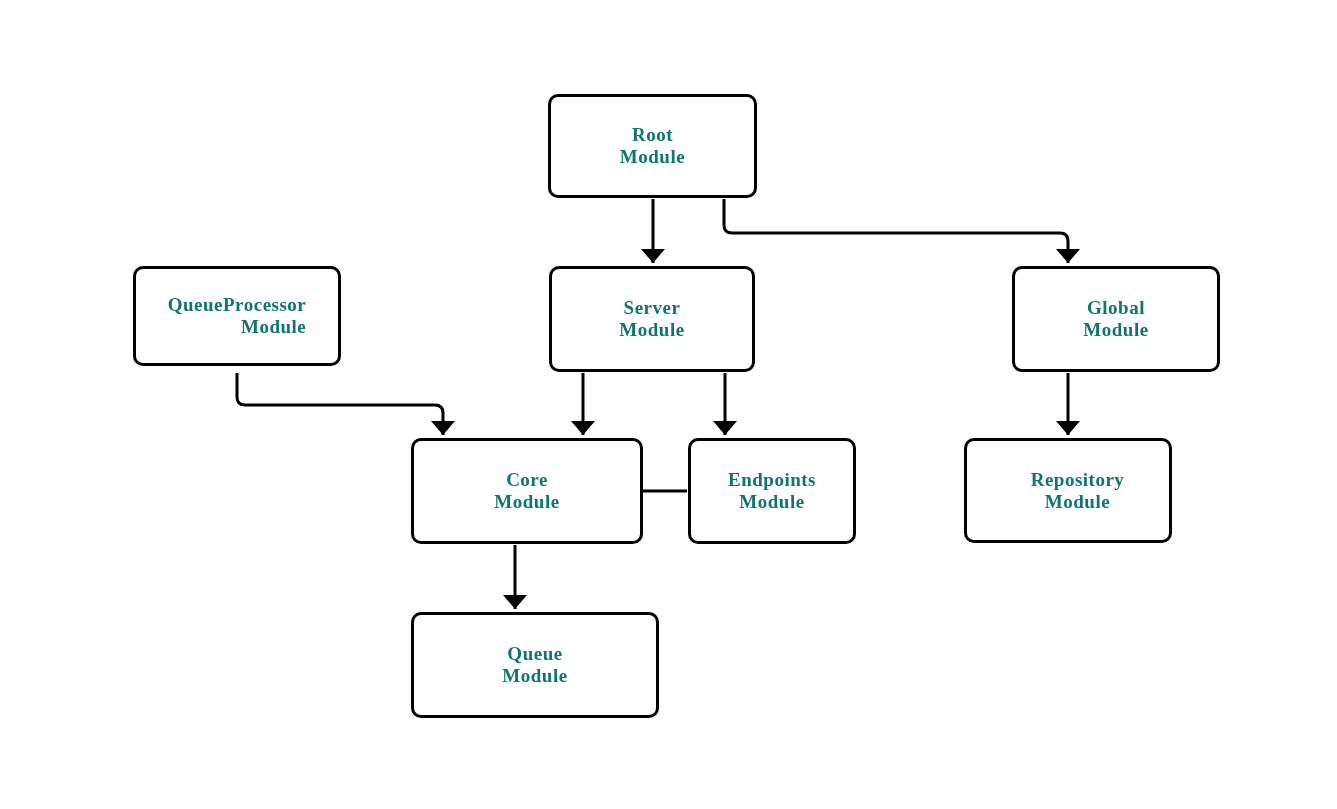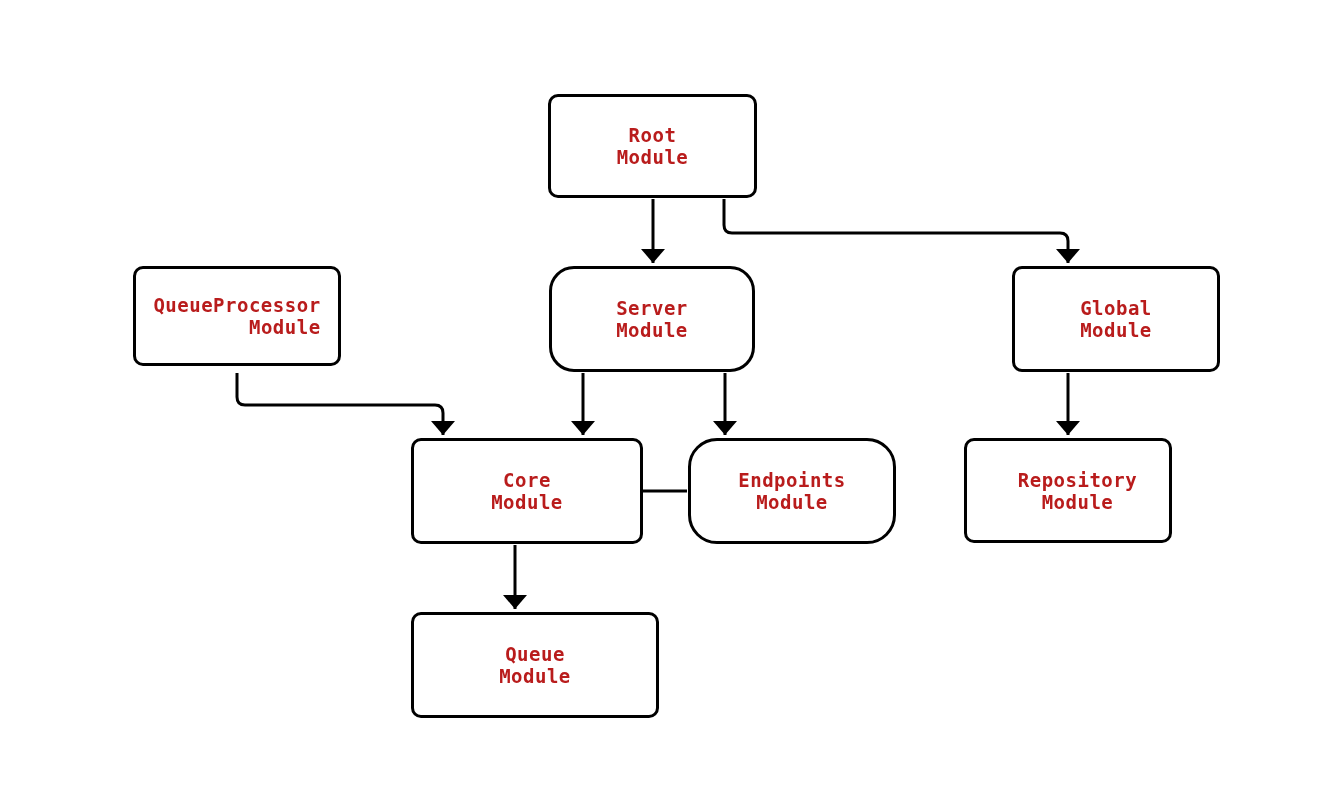--- a/index.html
+++ b/index.html
@@ -21,37 +21,38 @@
     top: 0;
     width: 1337px;
     height: 809px;
   }
   .node {
     position: absolute;
     box-sizing: border-box;
     border: 3px solid #000000;
     border-radius: 10px;
     background: #ffffff;
-    color: #b91c1c;
+    color: #0f766e;
     display: flex;
     align-items: center;
     justify-content: center;
     text-align: center;
     font-size: 19px;
     font-weight: bold;
     line-height: 22px;
     letter-spacing: 0.5px;
     white-space: pre-line;
+    font-family: Liberation Serif, serif;
   }
   .node-root        { left: 548px; top:  94px; width: 209px; height: 104px; }
   .node-queueproc   { left: 133px; top: 266px; width: 208px; height: 100px; text-align: right; }
-  .node-server      { left: 549px; top: 266px; width: 206px; height: 106px; border-radius: 25px; }
+  .node-server      { left: 549px; top: 266px; width: 206px; height: 106px; }
   .node-global      { left: 964px; top: 266px; width: 208px; height: 106px; margin-left: 48px; }
   .node-core        { left: 411px; top: 438px; width: 232px; height: 106px; }
-  .node-endpoints   { left: 688px; top: 438px; width: 208px; height: 106px; border-radius: 29px; }
+  .node-endpoints   { left: 688px; top: 438px; width: 168px; height: 106px; }
   .node-repository  { left: 964px; top: 438px; width: 208px; height: 105px; padding-left: 19px; }
   .node-queue       { left: 411px; top: 612px; width: 248px; height: 106px; }
 </style>
 </head>
 <body>
 
 <div class="canvas">
 
   <svg class="edges" viewBox="0 0 1337 809" xmlns="http://www.w3.org/2000/svg">
     <defs>

